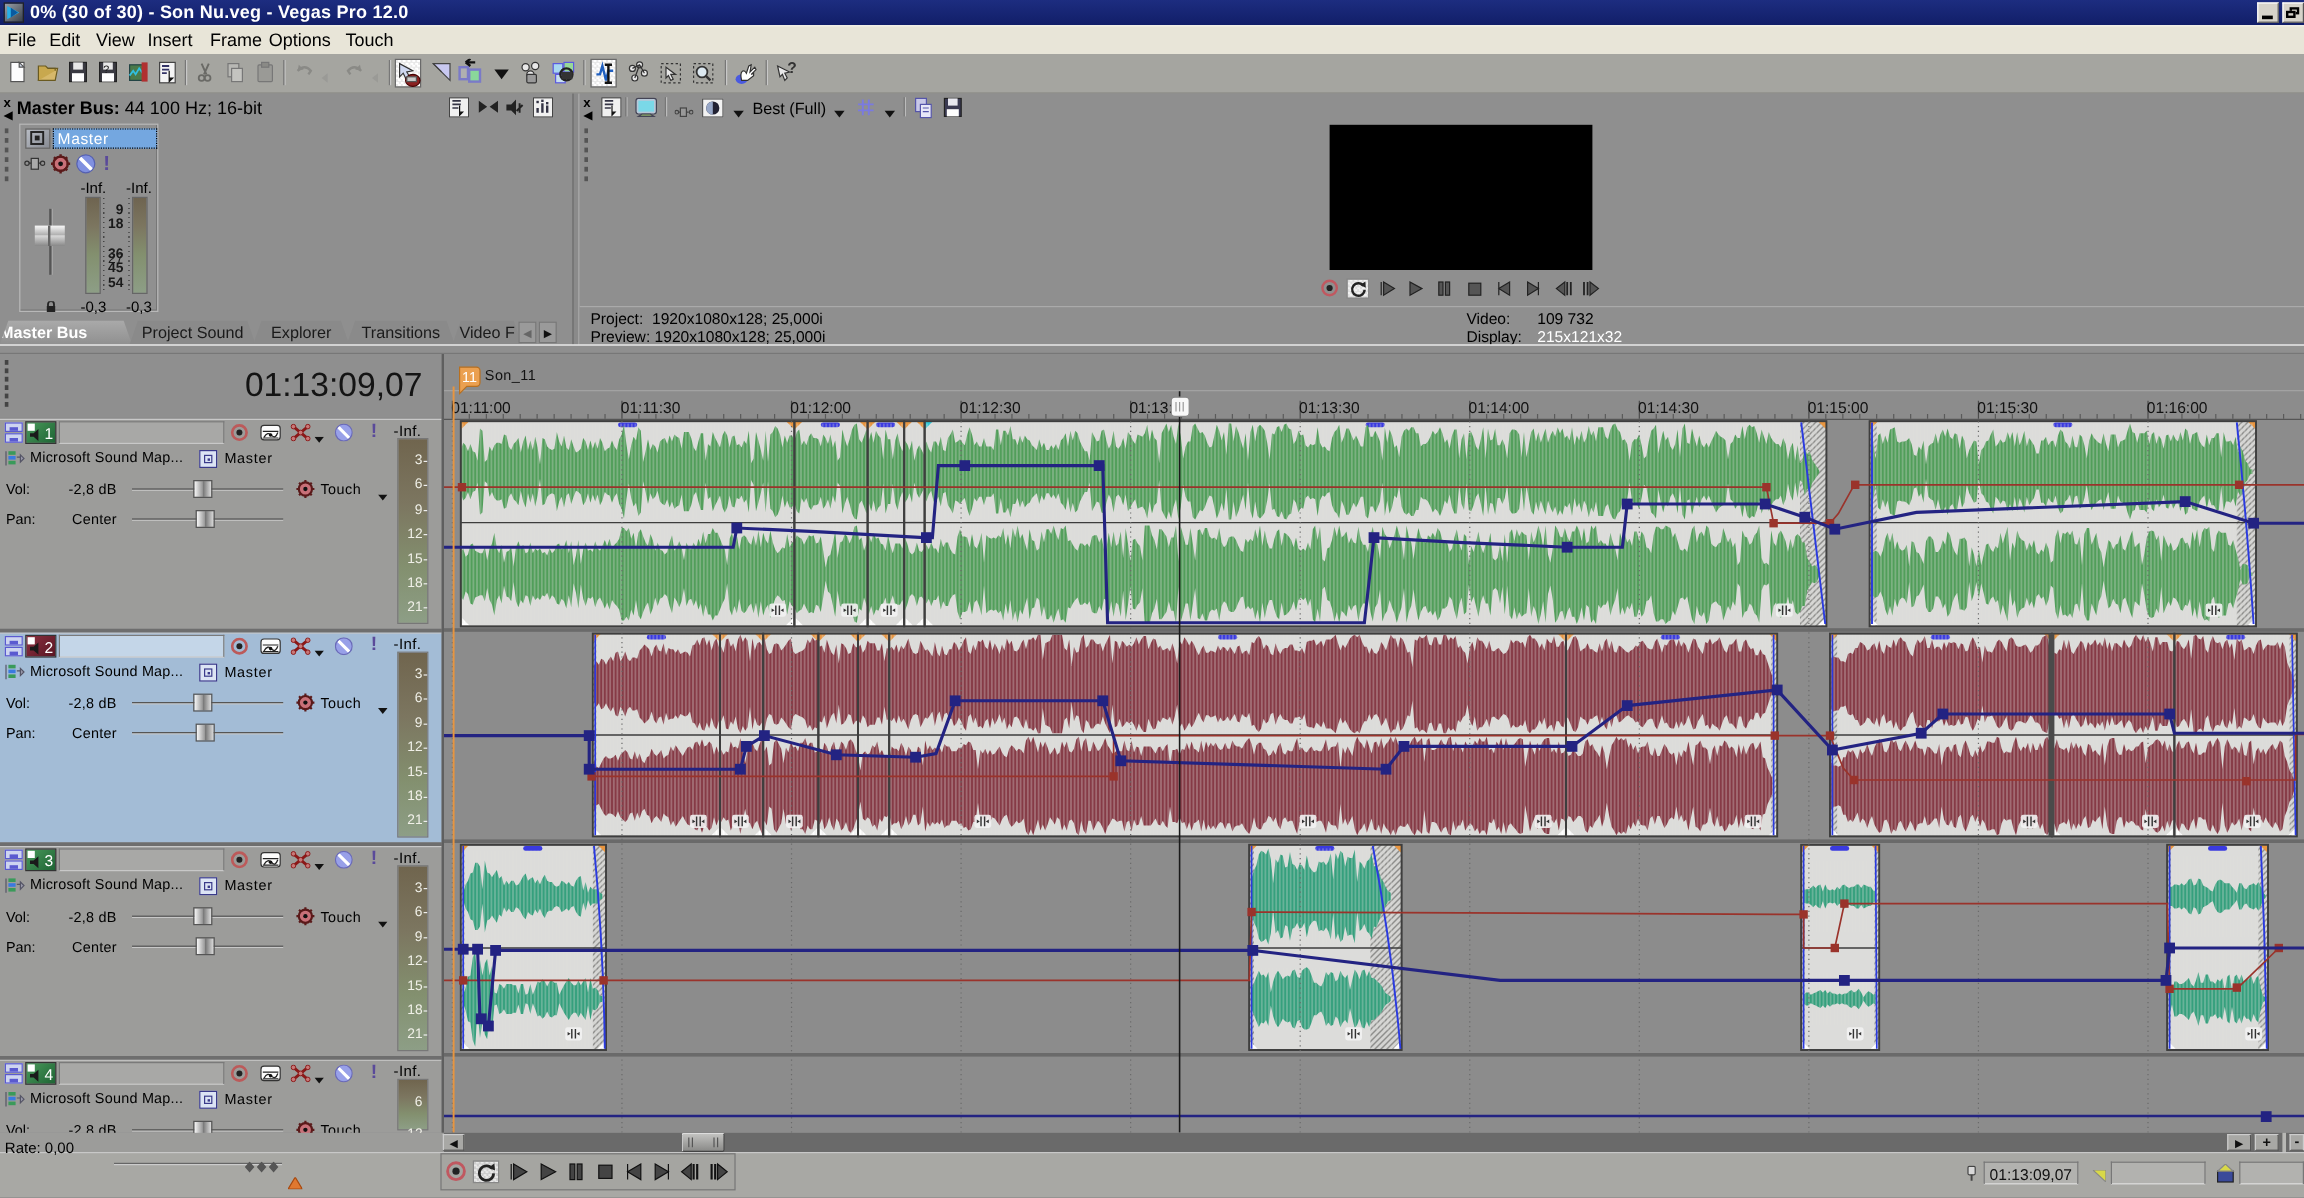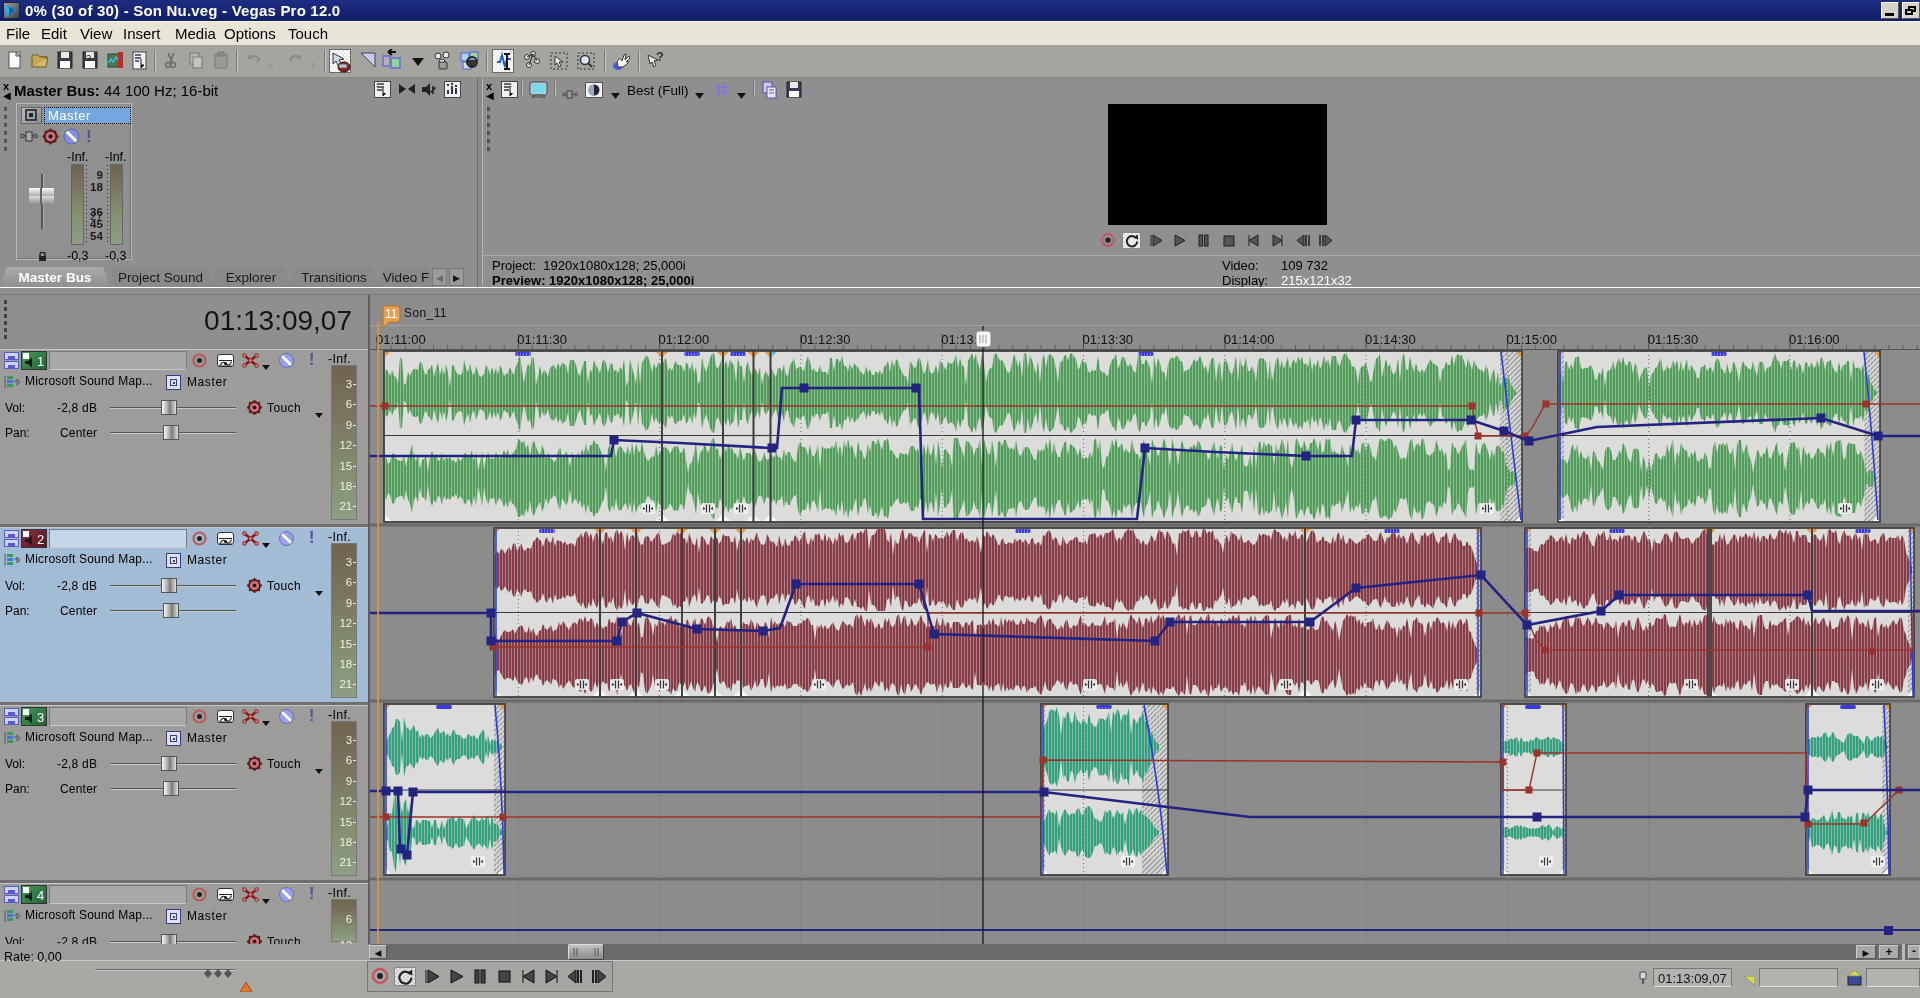--- a/index.html
+++ b/index.html
@@ -18,21 +18,21 @@
   </div>
 <div class="a" style="left:1902px;top:2px;width:18px;height:17px;background:#d6d3ca;border:1px solid #fff;border-right-color:#555;border-bottom-color:#555">
     <div class="a" style="left:5px;top:3px;width:8px;height:6px;border:2px solid #000"></div>
     <div class="a" style="left:2px;top:6px;width:8px;height:6px;border:2px solid #000;background:#d4d0c8"></div>
   </div>
 <div class="a" style="left:0;top:21px;width:1920px;height:24px;background:#e8e5d8;border-top:1px solid #f8f6ee"></div>
 <div class="tx" style="left:6px;top:25px;font-size:15px;">File</div>
 <div class="tx" style="left:41px;top:25px;font-size:15px;">Edit</div>
 <div class="tx" style="left:80px;top:25px;font-size:15px;">View</div>
 <div class="tx" style="left:123px;top:25px;font-size:15px;">Insert</div>
-<div class="tx" style="left:175px;top:25px;font-size:15px;">Media</div>
+<div class="tx" style="left:175px;top:25px;font-size:15px;">Frame</div>
 <div class="tx" style="left:224px;top:25px;font-size:15px;">Options</div>
 <div class="tx" style="left:288px;top:25px;font-size:15px;">Touch</div>
 <div class="a" style="left:0;top:45px;width:1920px;height:33px;background:#a5a5a0;border-bottom:1px solid #8a8a85"></div>
 <div class="a" style="left:4px;top:49px;width:22px;height:24px;"><svg width="22" height="24">
       <rect x="5" y="3" width="11" height="16" fill="#fdfdfd" stroke="#555"></rect>
       <path d="M12 3 l4 4 h-4 z" fill="#cfd8e8" stroke="#555"></path>
     </svg></div>
 <div class="a" style="left:29px;top:49px;width:22px;height:24px;"><svg width="22" height="24">
       <path d="M3 18 L5 8 h14 l-2 10 z" fill="#d6b86a" stroke="#6a5a20"></path>
       <path d="M3 18 L3 6 h6 l2 2 h6 v2" fill="#c8a84e" stroke="#6a5a20"></path>
@@ -221,21 +221,21 @@
     <div class="a" style="left:11px;top:0;width:2px;height:17px;background:#666"></div>
   </div>
 <div class="a" style="left:38px;top:248px;width:9px;height:10px"><svg width="9" height="10">
       <path d="M2 4 v-1.5 a2.5 2.5 0 0 1 5 0 V4" fill="none" stroke="#222" stroke-width="1.5"></path>
       <rect x="1" y="4" width="7" height="5" fill="#222"></rect>
     </svg></div>
 <div class="tx" style="left:67px;top:249px;font-size:12.5px;">-0,3</div>
 <div class="tx" style="left:105px;top:249px;font-size:12.5px;">-0,3</div>
 <div class="a" style="left:0;top:266px;width:477px;height:21px;background:#8f8f8f"></div>
 <div class="a" style="left:0px;top:266px;width:110px;height:21px;background:linear-gradient(to bottom,#ababab,#909090);clip-path:polygon(0 100%,7px 1px,calc(100% - 7px) 1px,100% 100%)">
-    <div style="font-size:13.5px;color:#fff;font-weight:bold;text-align:center;padding-top:4px">Master Bus</div>
+    <div style="font-size:13.5px;color:#fff;font-weight:bold;padding-top:4px">Master Bus</div>
   </div>
 <div class="a" style="left:108px;top:266px;width:105px;height:21px;background:#8a8a8a;clip-path:polygon(0 100%,7px 1px,calc(100% - 7px) 1px,100% 100%)">
     <div style="font-size:13.5px;color:#1a1a1a;font-weight:normal;text-align:center;padding-top:4px">Project Sound</div>
   </div>
 <div class="a" style="left:211px;top:266px;width:80px;height:21px;background:#8a8a8a;clip-path:polygon(0 100%,7px 1px,calc(100% - 7px) 1px,100% 100%)">
     <div style="font-size:13.5px;color:#1a1a1a;font-weight:normal;text-align:center;padding-top:4px">Explorer</div>
   </div>
 <div class="a" style="left:289px;top:266px;width:90px;height:21px;background:#8a8a8a;clip-path:polygon(0 100%,7px 1px,calc(100% - 7px) 1px,100% 100%)">
     <div style="font-size:13.5px;color:#1a1a1a;font-weight:normal;text-align:center;padding-top:4px">Transitions</div>
   </div>
@@ -334,21 +334,21 @@
 <div class="a" style="left:1294px;top:232px;width:17px;height:17px;"><svg width="17" height="17">
       <path d="M10 3 l-7 5.5 7 5.5 z" stroke="#222" fill="#555"></path>
       <path d="M12 3 v11 M15 3 v11" stroke="#222" stroke-width="1.5"></path>
     </svg></div>
 <div class="a" style="left:1318px;top:232px;width:17px;height:17px;"><svg width="17" height="17">
       <path d="M7 3 l7 5.5 -7 5.5 z" stroke="#222" fill="#555"></path>
       <path d="M2 3 v11 M5 3 v11" stroke="#222" stroke-width="1.5"></path>
     </svg></div>
 <div class="a" style="left:483px;top:255px;width:1437px;height:37px;background:#8f8f8f;border-top:1px solid #aaa"></div>
 <div class="tx" style="left:492px;top:258px;font-size:13px;">Project:&nbsp;&nbsp;1920x1080x128; 25,000i</div>
-<div class="tx" style="left:492px;top:273px;font-size:13px;font-weight:bold;">Preview: 1920x1080x128; 25,000i</div>
+<div class="tx" style="left:492px;top:273px;font-size:13px;">Preview: 1920x1080x128; 25,000i</div>
 <div class="tx" style="left:1222px;top:258px;font-size:13px;">Video:</div>
 <div class="tx" style="left:1281px;top:258px;font-size:13px;">109 732</div>
 <div class="tx" style="left:1222px;top:273px;font-size:13px;">Display:</div>
 <div class="tx" style="left:1281px;top:273px;font-size:13px;color:#fff">215x121x32</div>
 <div class="a" style="left:0;top:287px;width:1920px;height:8px;background:#8f8f8f;border-top:1px solid #fff;border-bottom:1px solid #777"></div>
 <div class="a" style="left:0;top:295px;width:370px;height:53px;background:#8f8f8f"></div>
 <div class="a" style="left:4px;top:300px;width:3px;height:4px;background:#444"></div>
 <div class="a" style="left:4px;top:307px;width:3px;height:4px;background:#444"></div>
 <div class="a" style="left:4px;top:314px;width:3px;height:4px;background:#444"></div>
 <div class="a" style="left:4px;top:321px;width:3px;height:4px;background:#444"></div>

